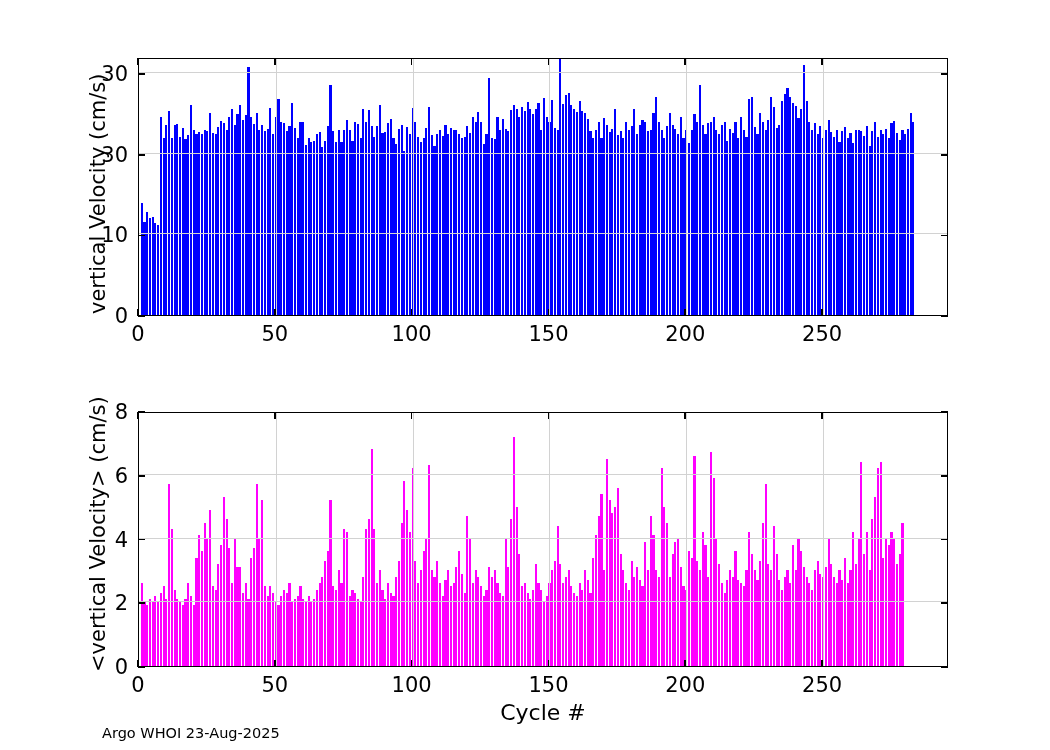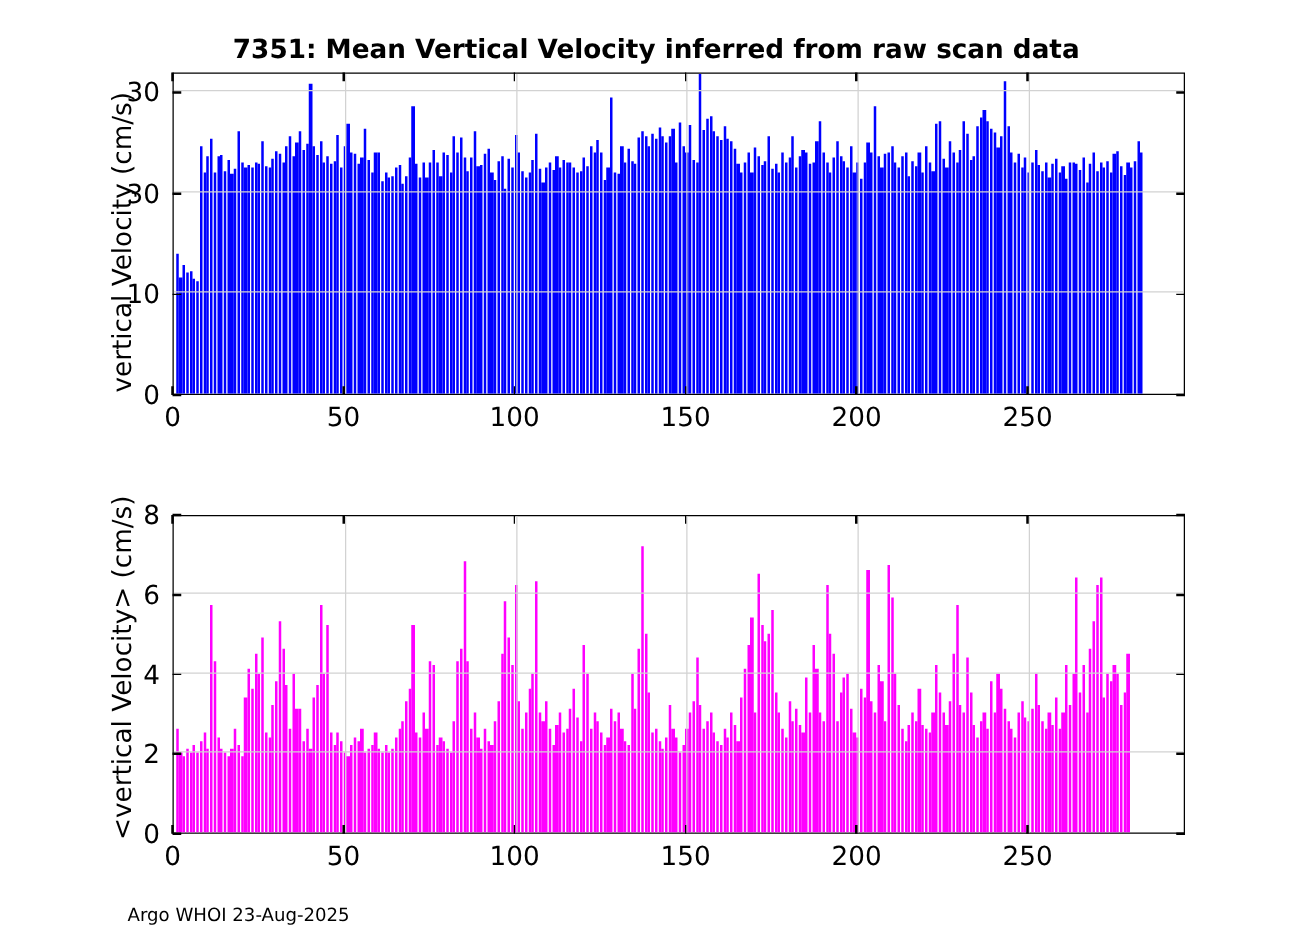--- a/index.html
+++ b/index.html
@@ -116,21 +116,20 @@
     color: #000;
     white-space: nowrap;
     font-family: "DejaVu Sans", "Liberation Sans", sans-serif;
   }
 </style>
 </head>
 <body>
 
 <div class="figure">
 
-  <div class="plot-title" id="title-top">7351: Mean Vertical Velocity inferred from raw scan data</div>
 
   <div class="axis-name-y" id="ylab-top">vertical Velocity (cm/s)</div>
 
   <div class="axes" id="axes-top">
     <div class="bars" id="bars-top">
         <div class="bar blue" style="left: 1.66926px; width: 2.13446px; height: 112.069px;"></div>
         <div class="bar blue" style="left: 4.40574px; width: 2.13446px; height: 92.7188px;"></div>
         <div class="bar blue" style="left: 7.14223px; width: 2.13446px; height: 103.2px;"></div>
         <div class="bar blue" style="left: 9.87872px; width: 2.13446px; height: 96.75px;"></div>
         <div class="bar blue" style="left: 12.6152px; width: 2.13446px; height: 98.3625px;"></div>
@@ -802,16 +801,17 @@
       <div class="tick tick-x-t" style="left: 547.673px; top: 412px;"></div>
       <div class="xlabel-tick" style="left: 548.473px; top: 673px;">150</div>
       <div class="tick tick-x" style="left: 684.497px; top: 660px;"></div>
       <div class="tick tick-x-t" style="left: 684.497px; top: 412px;"></div>
       <div class="xlabel-tick" style="left: 685.297px; top: 673px;">200</div>
       <div class="tick tick-x" style="left: 821.322px; top: 660px;"></div>
       <div class="tick tick-x-t" style="left: 821.322px; top: 412px;"></div>
       <div class="xlabel-tick" style="left: 822.122px; top: 673px;">250</div>
     </div>
 
+  <div class="axis-name-x" id="xlab-bot">Cycle #</div>
 
   <div class="footer-note">Argo WHOI 23-Aug-2025</div>
 
 </div>
 
 </body></html>

